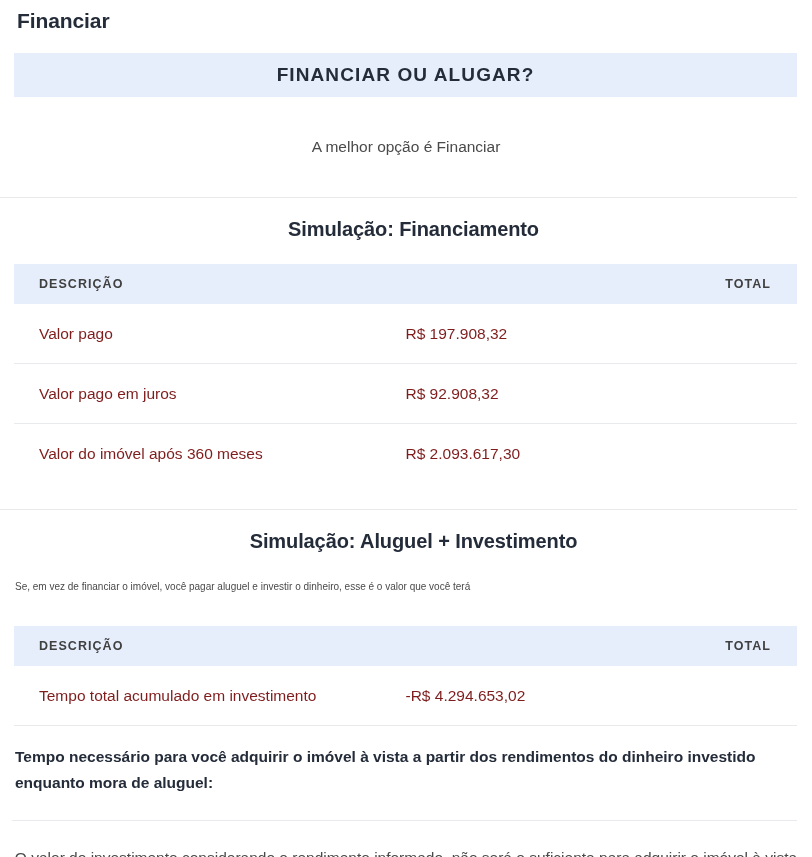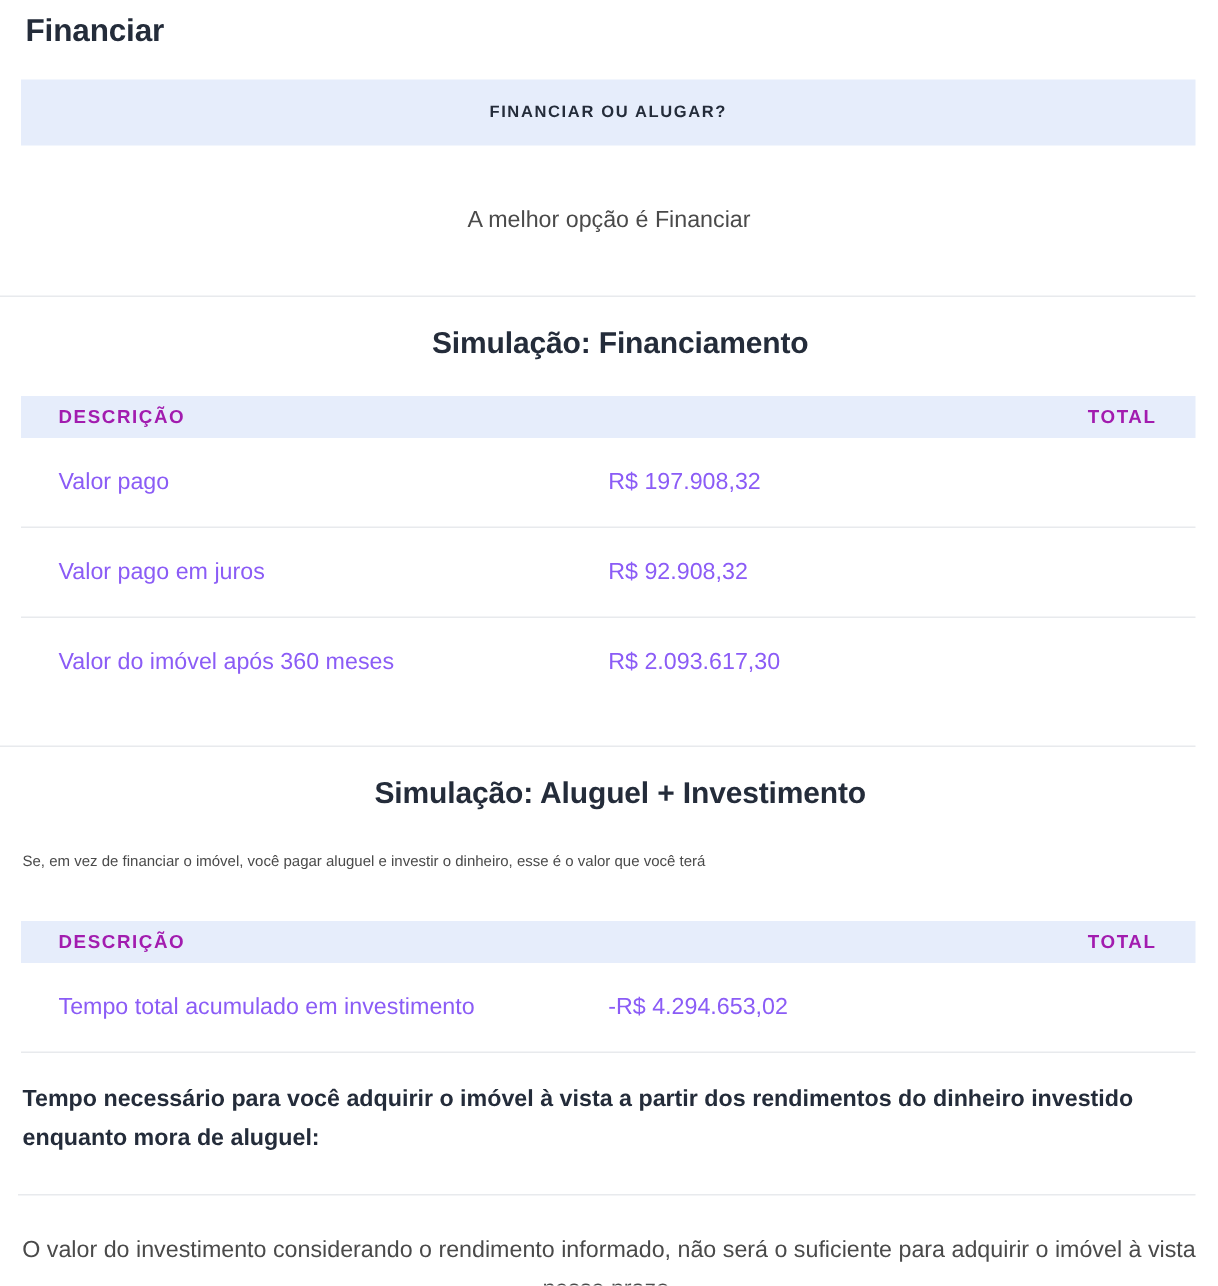--- a/index.html
+++ b/index.html
@@ -49,21 +49,21 @@
   
   .banner {
     margin: 18px 15px 0 14px;
     background: #e6edfb;
     height: 44px;
     display: flex;
     align-items: center;
     justify-content: center;
   }
   .banner-text {
-    font-size: 11px;
+    font-size: 19px;
     font-weight: bold;
     color: #242c3a;
     letter-spacing: 1.1px;
     text-transform: uppercase;
   }
 
   .banner-caption {
     text-align: center;
     font-size: 15.5px;
     color: #4a4a4a;
@@ -96,37 +96,37 @@
     margin: 0 15px 0 14px;
     border-collapse: collapse;
     width: 783px;
     table-layout: fixed;
   }
   .table thead th {
     background: #e6edfb;
     font-size: 12.5px;
     font-weight: bold;
     letter-spacing: 1.05px;
-    color: #a21caf;
+    color: #404040;
     text-transform: uppercase;
-    height: 28px;
+    height: 40px;
     padding: 0;
     vertical-align: middle;
   }
   .table thead th.col-desc {
     text-align: left;
     padding-left: 25px;
   }
   .table thead th.col-total {
     text-align: right;
     padding-right: 26px;
   }
   .table tbody td {
     font-size: 15.5px;
-    color: #8b5cf6;
+    color: #7f1d1d;
     height: 59px;
     padding: 0;
     vertical-align: middle;
     border-top: 1px solid #e8eaed;
     margin-top: 28px;
   }
   .table tbody tr:first-child td {
     border-top: none;
   }
   .table tbody td.cell-desc {

